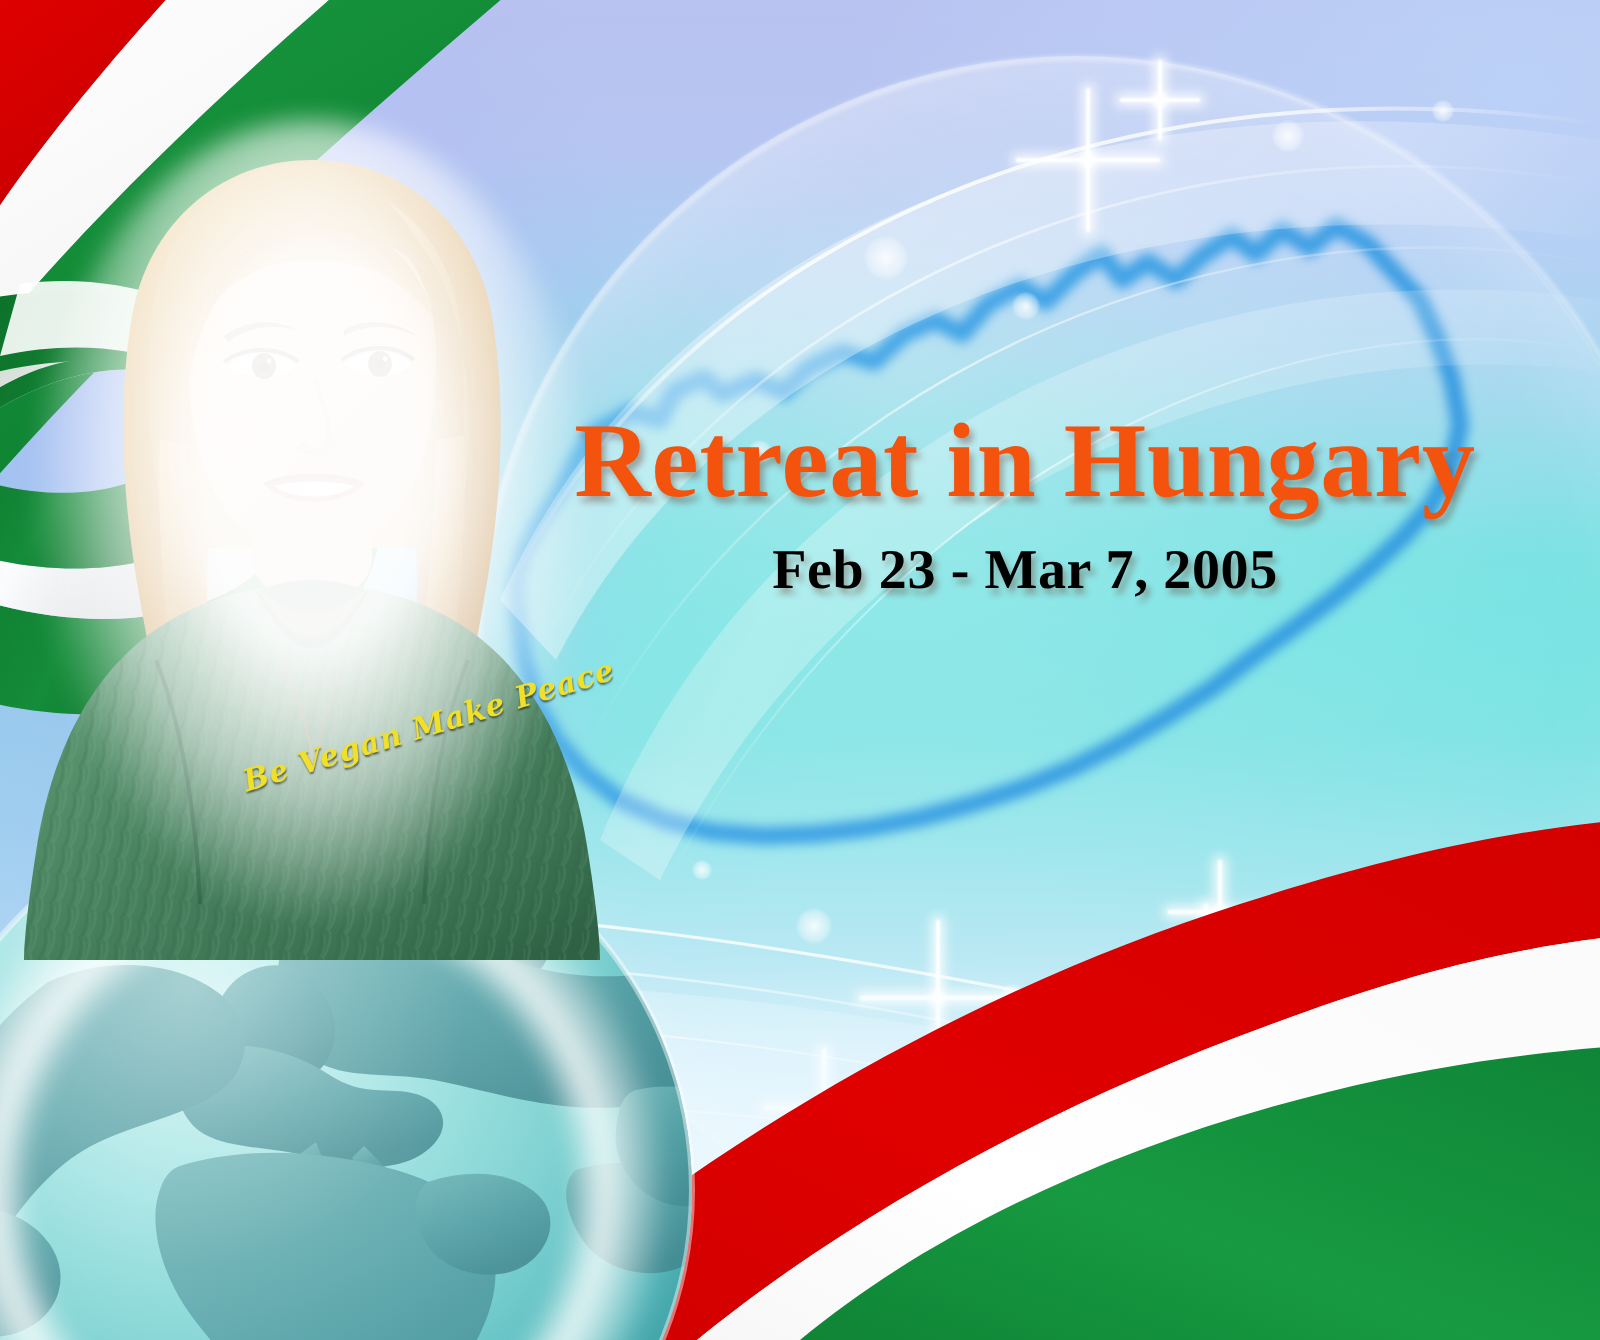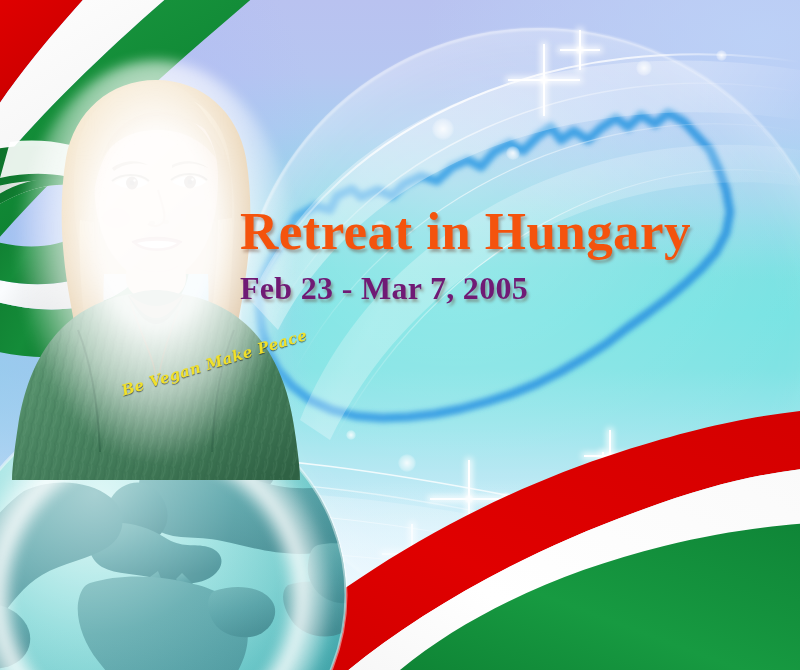--- a/index.html
+++ b/index.html
@@ -207,40 +207,40 @@
     white-space: nowrap;
     pointer-events: none;
   }
 
   
   .headline {
     position: absolute;
     left: 240px;
     top: 205px;
     width: 545px;
-    text-align: left;
+    text-align: center;
     pointer-events: none;
   }
   .title-main {
     font-family: "Liberation Serif", "DejaVu Serif", serif;
     font-weight: bold;
     font-size: 53px;
     line-height: 1.0;
     color: #f4530d;
     letter-spacing: 0.4px;
     text-shadow: 2px 3px 3px rgba(90,30,10,0.34);
     margin: 0;
     white-space: nowrap;
   }
   .title-sub {
     font-family: "Liberation Serif", "DejaVu Serif", serif;
     font-weight: bold;
-    font-size: 32px;
+    font-size: 28px;
     line-height: 1.0;
-    color: #701a75;
+    color: #000000;
     letter-spacing: 0.3px;
     text-shadow: 2px 3px 3px rgba(90,30,10,0.34);
     margin: 14px 0 0 0;
     white-space: nowrap;
   }
 </style>
 </head>
 <body>
 
 <div id="poster">

